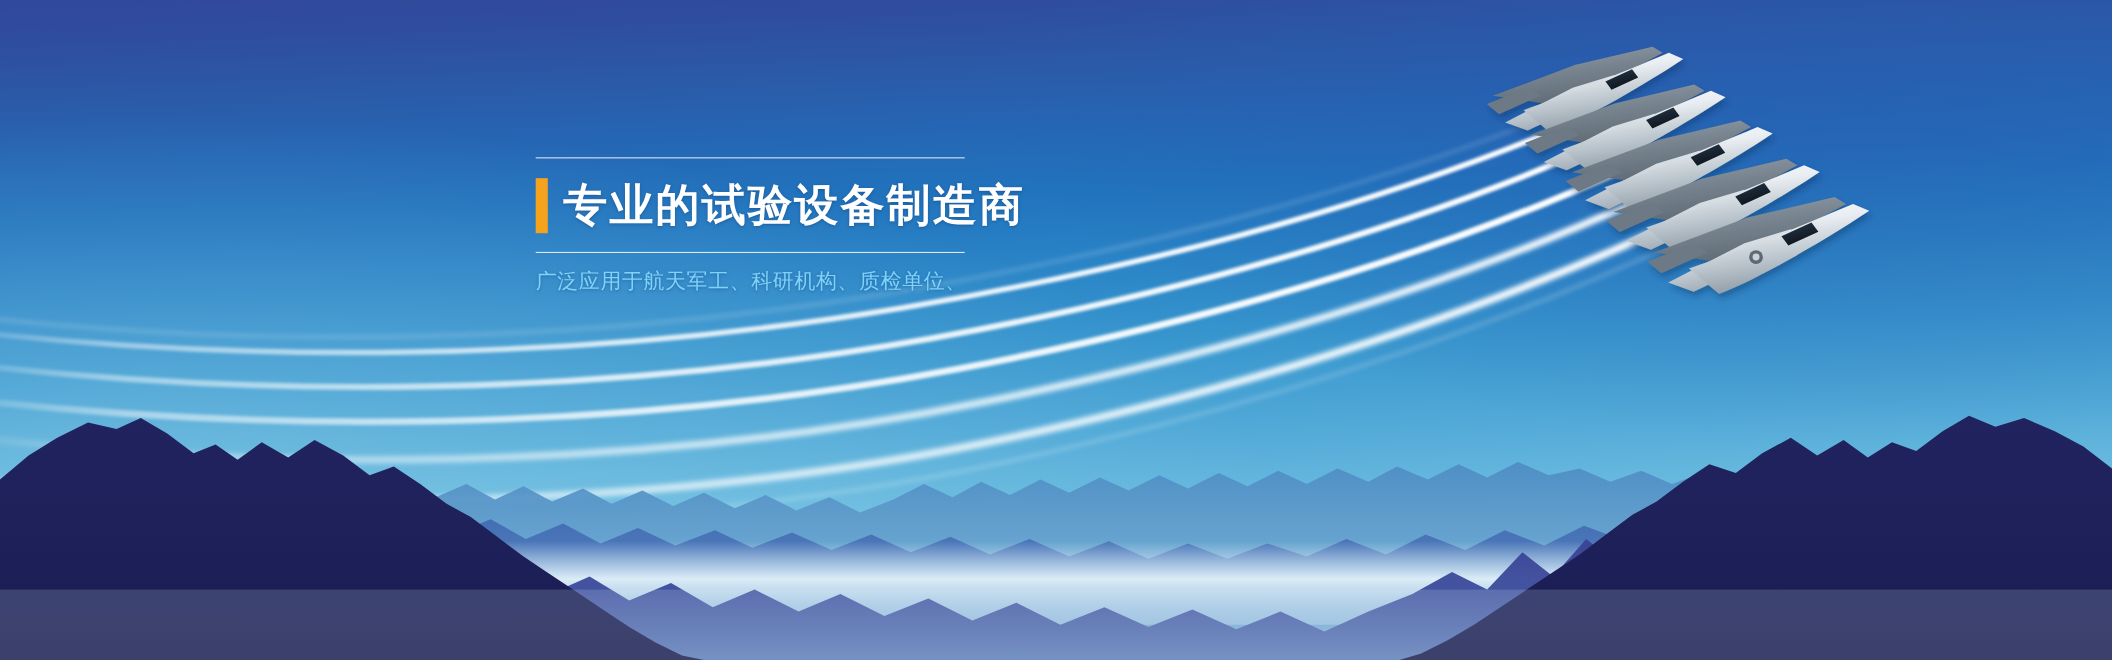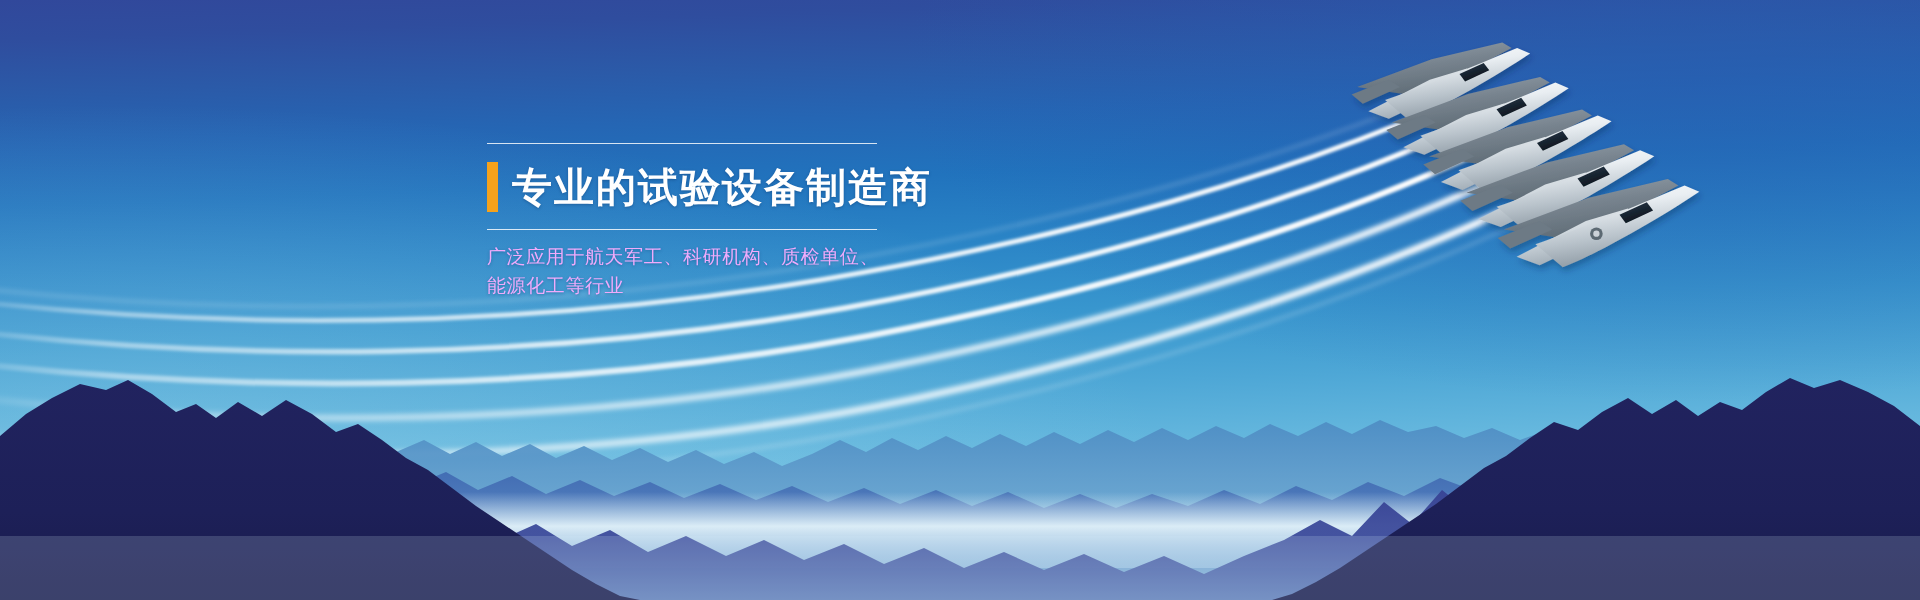--- a/index.html
+++ b/index.html
@@ -73,21 +73,21 @@
     font-size:40px;
     line-height:44px;
     letter-spacing:2px;
     font-weight:700;
     white-space:nowrap;
     text-shadow:0 1px 3px rgba(10,40,90,.35);
   }
   .rule-bottom{margin-top:8px;}
   .subtitle{
     margin-top:12px;
-    color:#f0abfc;
+    color:#7dd3fc;
     font-size:19px;
     line-height:29px;
     letter-spacing:.6px;
     text-shadow:0 1px 3px rgba(10,40,90,.35);
   }
   .subtitle div{white-space:nowrap;}
 </style>
 </head>
 <body>
 
@@ -287,18 +287,17 @@
 
     <div class="title-row">
       <span class="accent-bar"></span>
       <span class="title-text">专业的试验设备制造商</span>
     </div>
 
     <div class="rule rule-bottom"></div>
 
     <div class="subtitle">
       <div>广泛应用于航天军工、科研机构、质检单位、</div>
-      <div>能源化工等行业</div>
     </div>
 
   </div>
 
 </div>
 
 </body></html>

